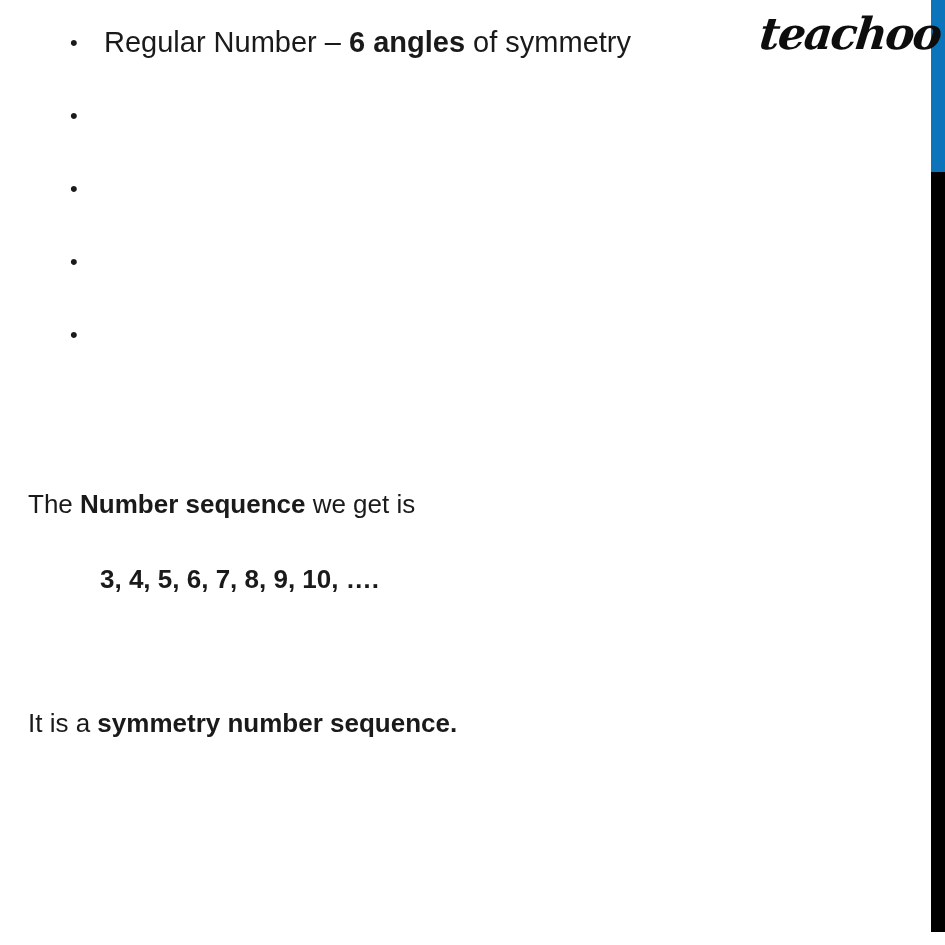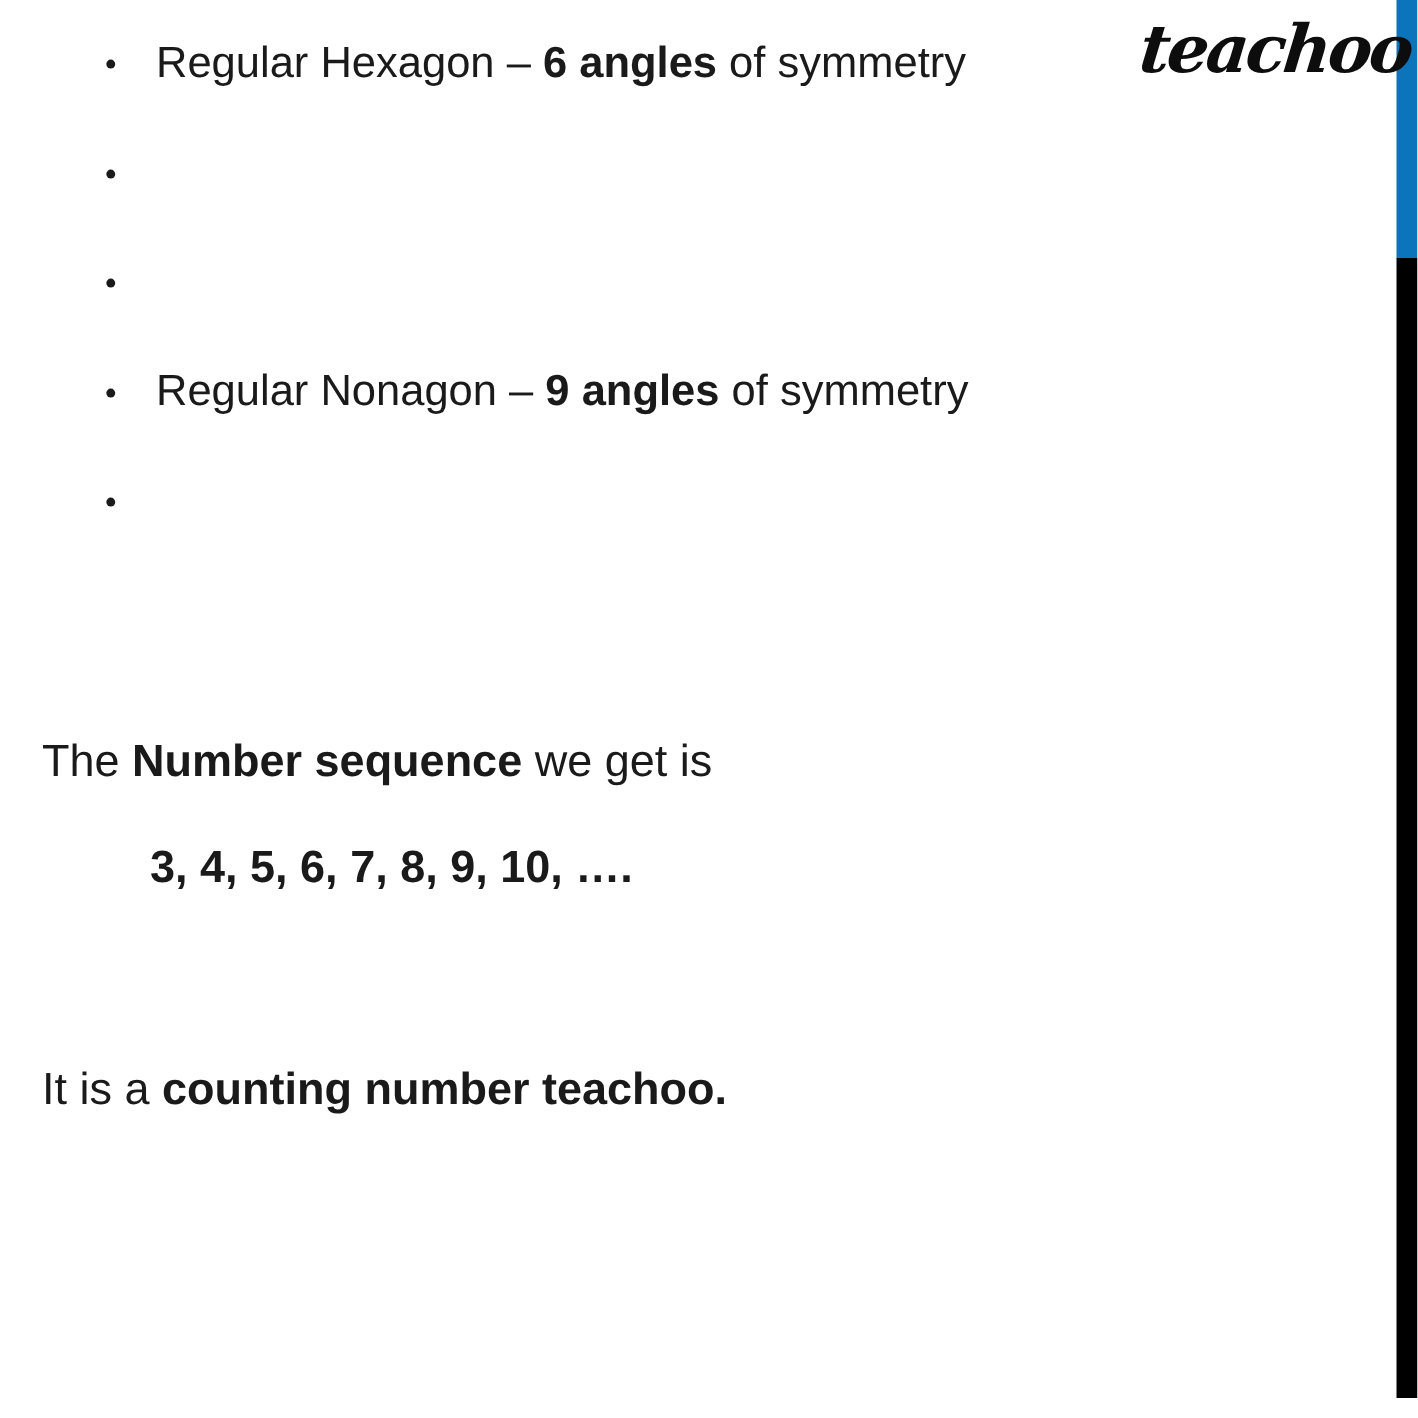--- a/index.html
+++ b/index.html
@@ -53,53 +53,52 @@
     display: inline-block;
     width: 34px;
     font-size: 22px;
     flex: 0 0 34px;
   }
   .b { font-weight: bold; }
 
   
   .para {
     position: absolute;
-    font-size: 30px;
+    font-size: 26px;
     line-height: 34px;
     white-space: nowrap;
   }
   .para-number-seq { left: 28px;  top: 461px; }
   .para-seq-values { left: 100px; top: 534px; font-weight: bold; margin-top: 28px; }
   .para-conclusion { left: 28px;  top: 680px; }
 </style>
 </head>
 <body>
 
 <div class="edge-bar blue"></div>
 <div class="edge-bar black"></div>
 
 <div class="logo">teachoo</div>
 
 <ul class="bullets">
   <li>
     <span class="marker">•</span>
-    <span><span>Regular Hexagon – </span><span class="b">6 angles</span><span> of symmetry</span></span>
+    <span><span>Regular Number – </span><span class="b">6 angles</span><span> of symmetry</span></span>
   </li>
   <li>
     <span class="marker">•</span>
   </li>
   <li>
     <span class="marker">•</span>
   </li>
   <li>
     <span class="marker">•</span>
-    <span><span>Regular Nonagon – </span><span class="b">9 angles</span><span> of symmetry</span></span>
   </li>
   <li>
     <span class="marker">•</span>
   </li>
 </ul>
 
 <p class="para para-number-seq"><span>The </span><span class="b">Number sequence</span><span> we get is</span></p>
 
 <p class="para para-seq-values">3, 4, 5, 6, 7, 8, 9, 10, ….</p>
 
-<p class="para para-conclusion"><span>It is a </span><span class="b">counting number teachoo.</span></p>
+<p class="para para-conclusion"><span>It is a </span><span class="b">symmetry number sequence.</span></p>
 
 </body></html>

